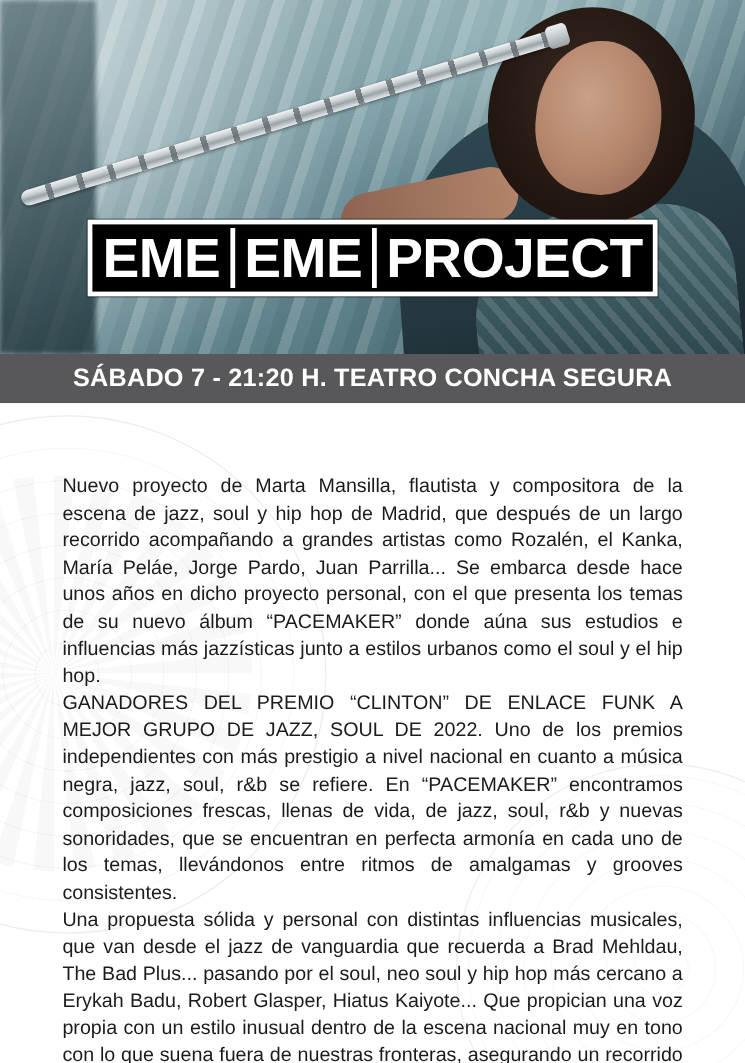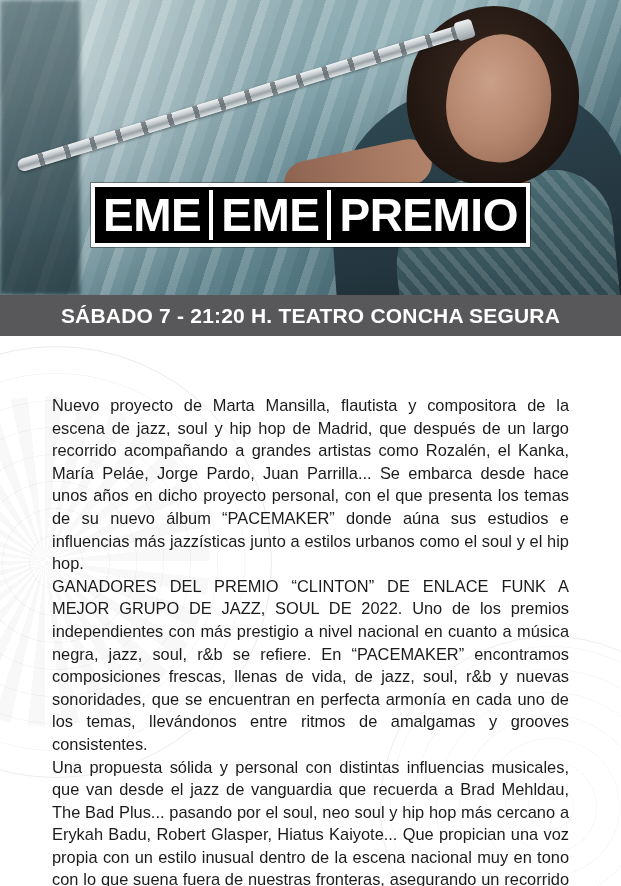--- a/index.html
+++ b/index.html
@@ -304,21 +304,21 @@
       <div class="flute-keys"></div>
       <div class="flute-end"></div>
     </div>
 
     <div class="title-wrap">
       <div class="title">
         <span class="title-word">EME</span>
         <span class="title-sep"></span>
         <span class="title-word">EME</span>
         <span class="title-sep"></span>
-        <span class="title-word">PREMIO</span>
+        <span class="title-word">PROJECT</span>
       </div>
     </div>
   </div>
 
   <div class="datebar">
     <span class="datebar-text">SÁBADO 7 - 21:20 H. TEATRO CONCHA SEGURA</span>
   </div>
 
   <div class="body-area">
     <div class="watermark"></div>

